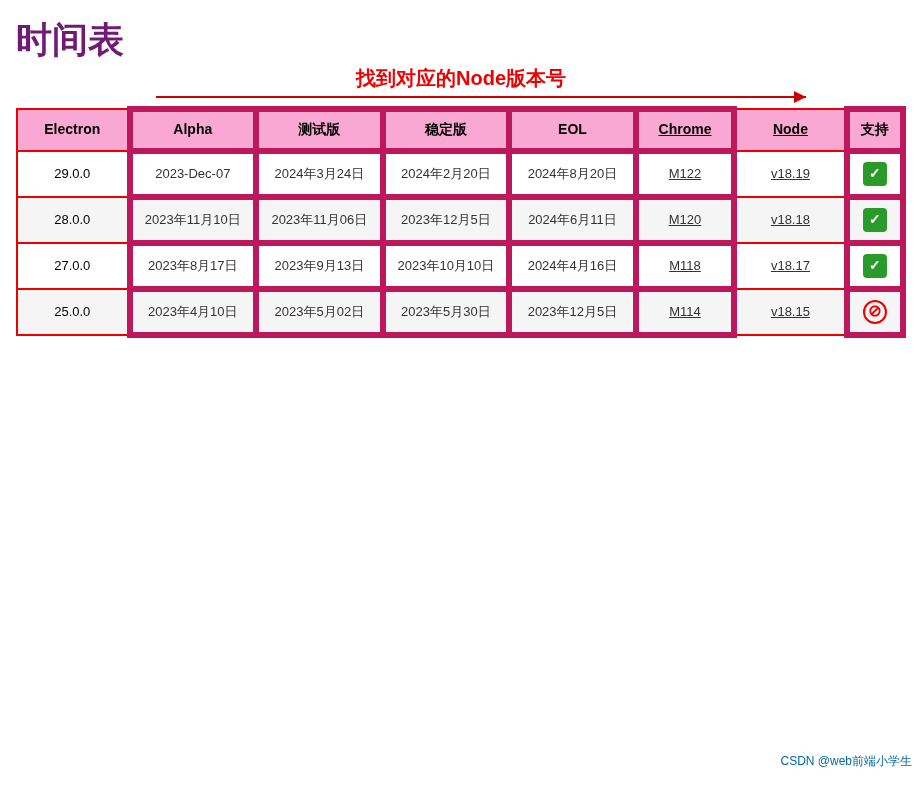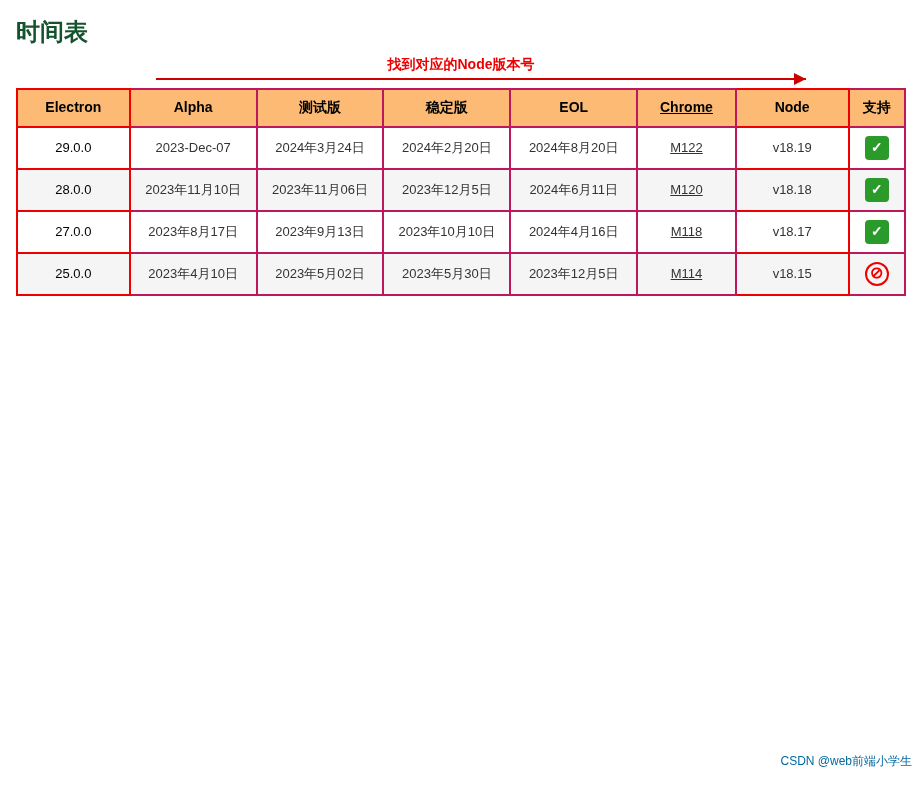--- a/index.html
+++ b/index.html
@@ -3,30 +3,29 @@
   <meta charset="utf-8">
   <style>
     * { box-sizing: border-box; margin: 0; padding: 0; }
     body {
       font-family: "Microsoft YaHei", "SimHei", Arial, sans-serif;
       background: #fff;
       padding: 16px;
       font-size: 14px;
     }
     h1 {
-      font-size: 24px;
-      font-weight: bold;
-      color: #14532d;
-      margin-bottom: 8px;
+      font-size: 36px;
+      font-weight: bold;
+      color: #701a75;
     }
     .subtitle {
       text-align: center;
       color: #e00;
       font-weight: bold;
-      font-size: 14px;
+      font-size: 20px;
       margin-bottom: 4px;
       position: relative;
     }
     .arrow-row {
       display: flex;
       align-items: center;
       justify-content: center;
       margin-bottom: 8px;
       padding-left: 140px;
       padding-right: 100px;
@@ -47,28 +46,28 @@
       border-top: 6px solid transparent;
       border-bottom: 6px solid transparent;
       border-left: 12px solid #c00;
     }
     table {
       width: 100%;
       border-collapse: collapse;
       table-layout: fixed;
     }
     th, td {
-      border: 2px solid #be185d;
+      border: 6px solid #be185d;
       text-align: center;
       padding: 8px 4px;
       vertical-align: middle;
       line-height: 1.4;
     }
     th {
-      background: #fdba74;
+      background: #f9a8d4;
       font-weight: bold;
       font-size: 14px;
       color: #000;
     }
     td {
       font-size: 13px;
       color: #333;
     }
     tr:nth-child(even) td {
       background: #f5f5f5;
@@ -80,20 +79,21 @@
       width: 80px;
       border: 2px solid #e00 !important;
       color: #000;
     }
     th.col-electron {
       border: 2px solid #e00 !important;
     }
     .col-node {
       width: 80px;
       border: 2px solid #e00 !important;
+      text-decoration: underline;
     }
     th.col-node {
       border: 2px solid #e00 !important;
     }
     .col-alpha { width: 90px; }
     .col-test  { width: 90px; }
     .col-stable{ width: 90px; }
     .col-eol   { width: 90px; }
     .col-chrome{ width: 70px; text-decoration: underline; }
     .col-support{ width: 40px; }

